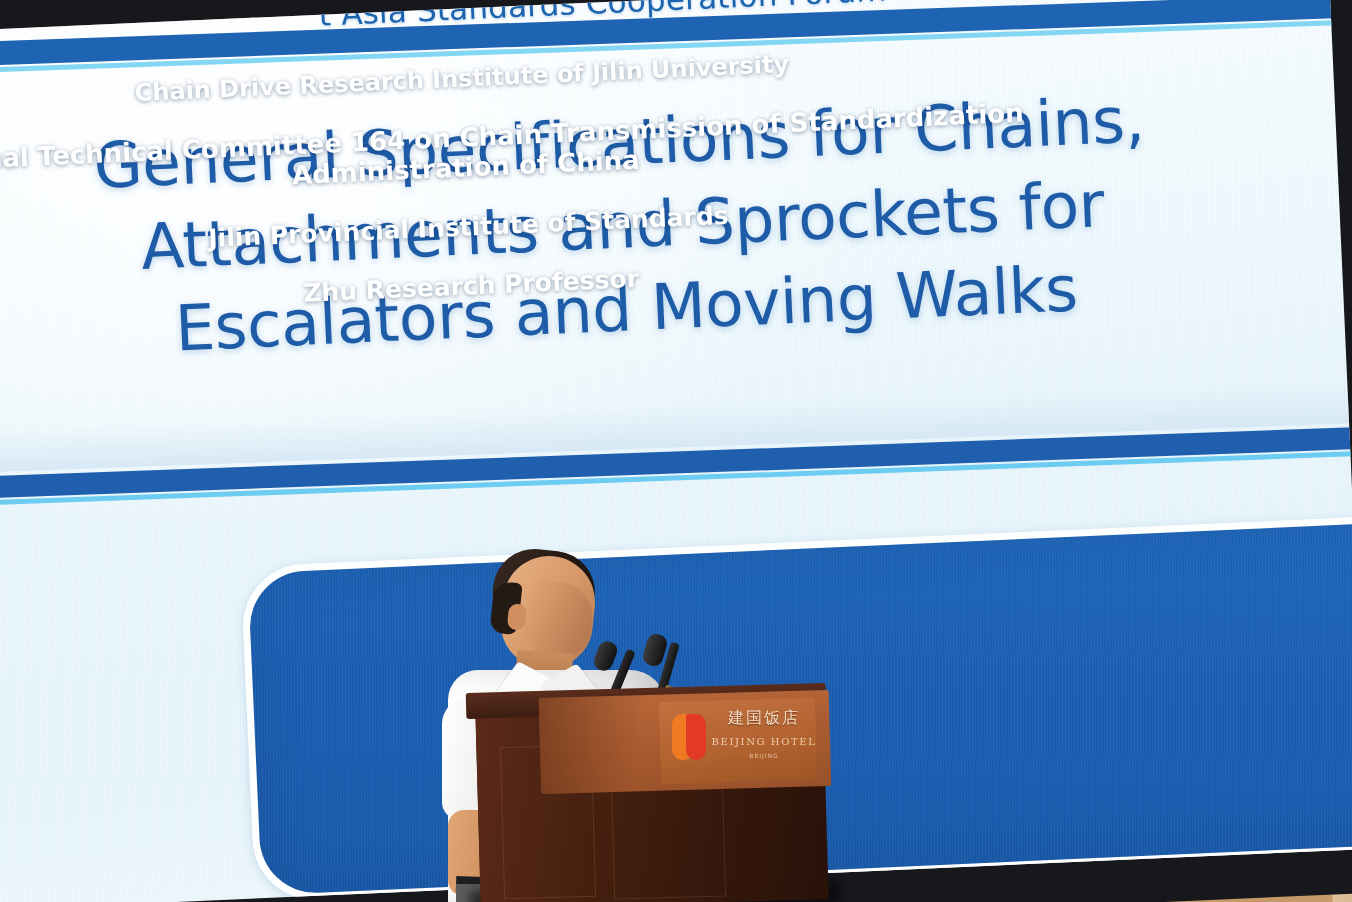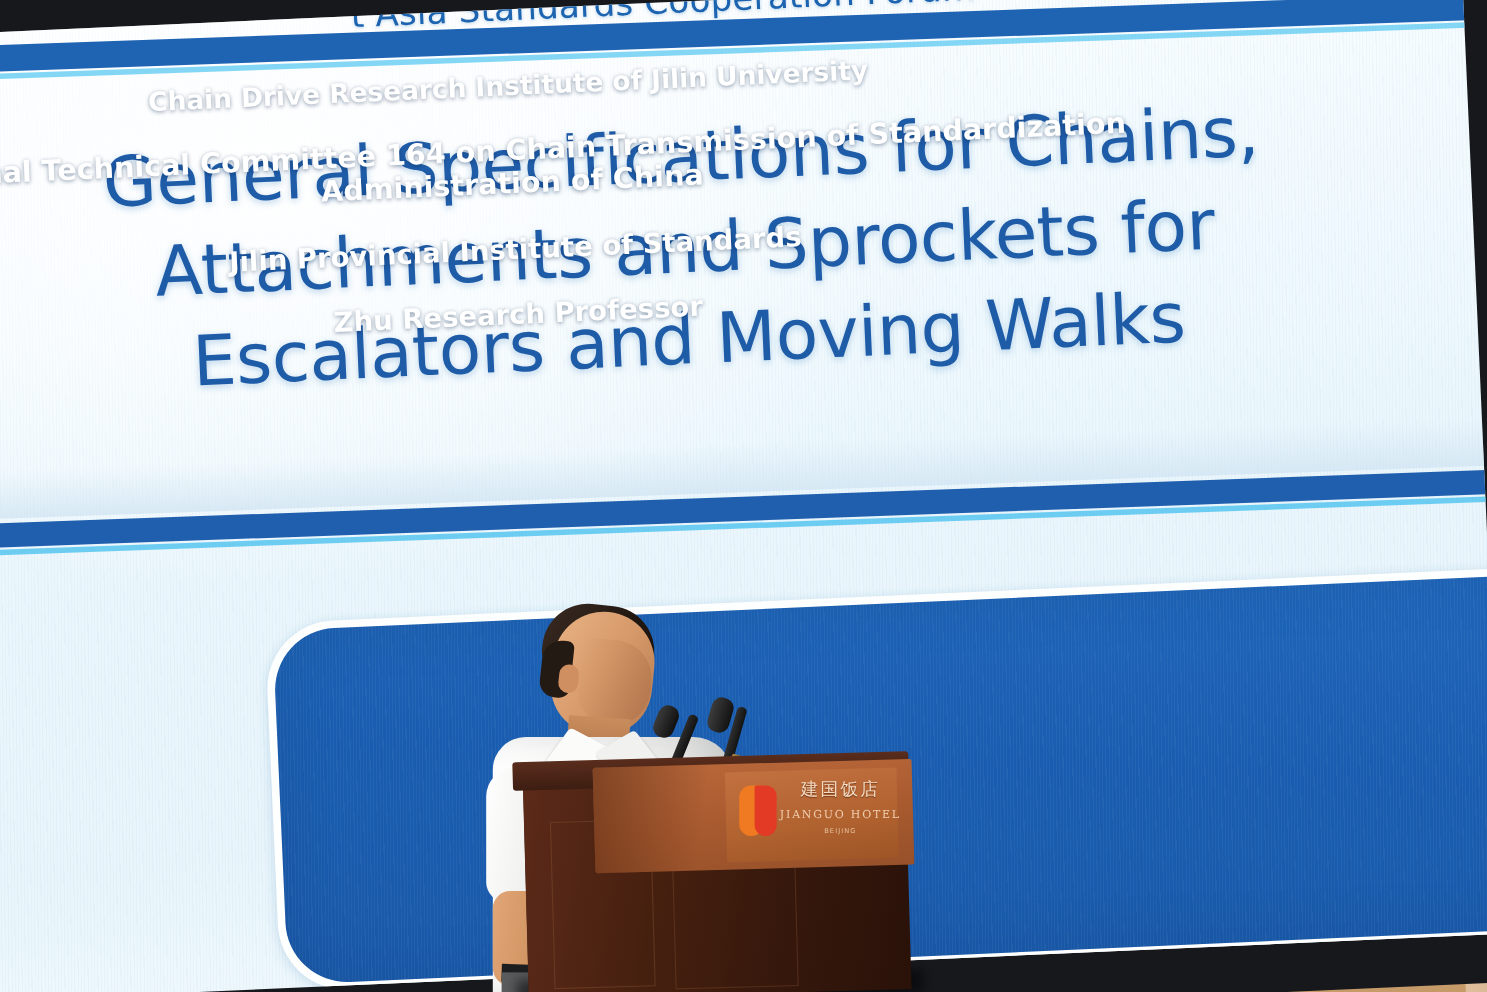--- a/index.html
+++ b/index.html
@@ -280,16 +280,16 @@
   <div class="panel-r"></div>
   <div class="podium-front"></div>
   <div class="podium-front-shade"></div>
 
   <div class="plaque"></div>
   <div class="logo-leaf">
     <div class="lf1"></div>
     <div class="lf2"></div>
   </div>
   <div class="cn">建国饭店</div>
-  <div class="en">JIANGUO HOTEL</div>
+  <div class="en">BEIJING HOTEL</div>
   <div class="en2">BEIJING</div>
 
 </div>
 
 </body></html>

